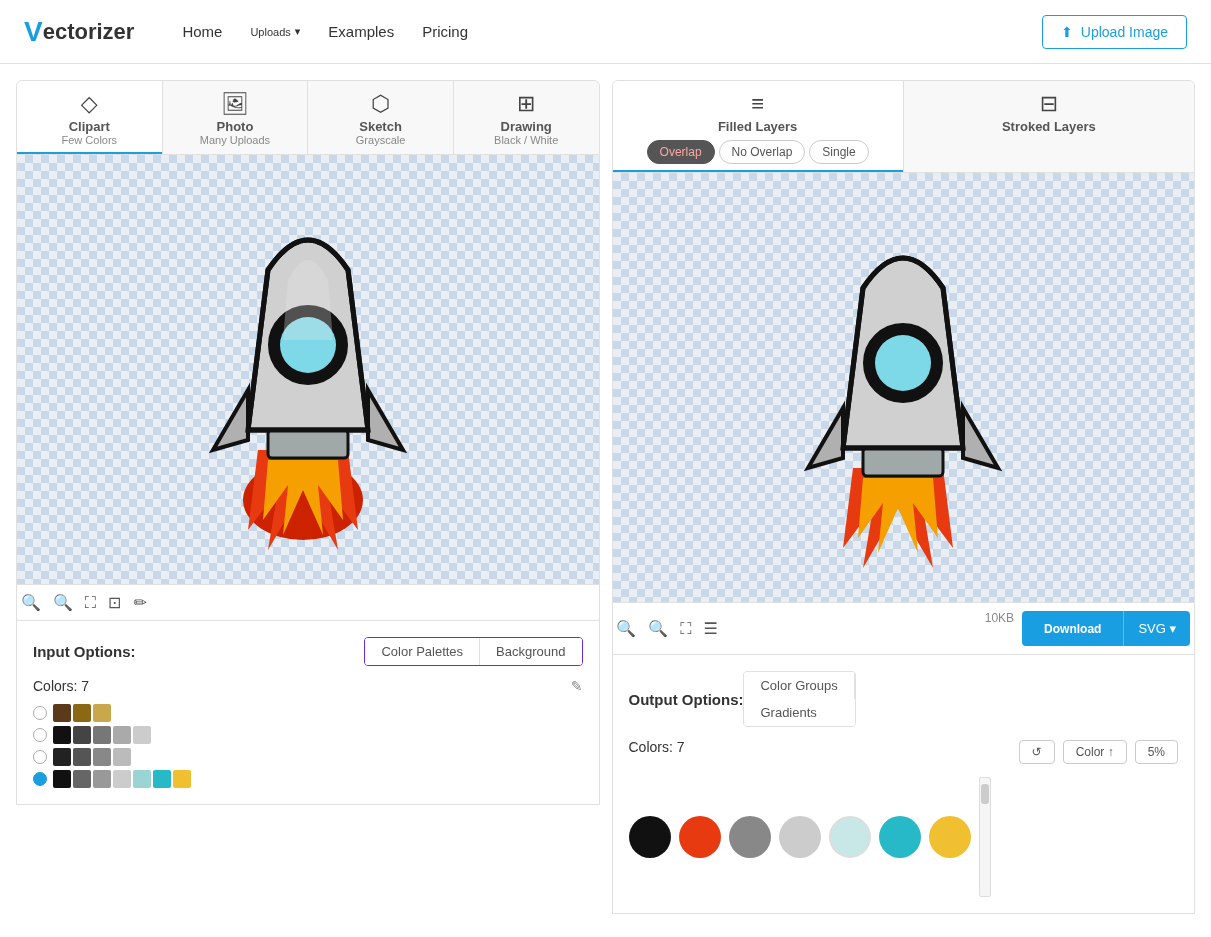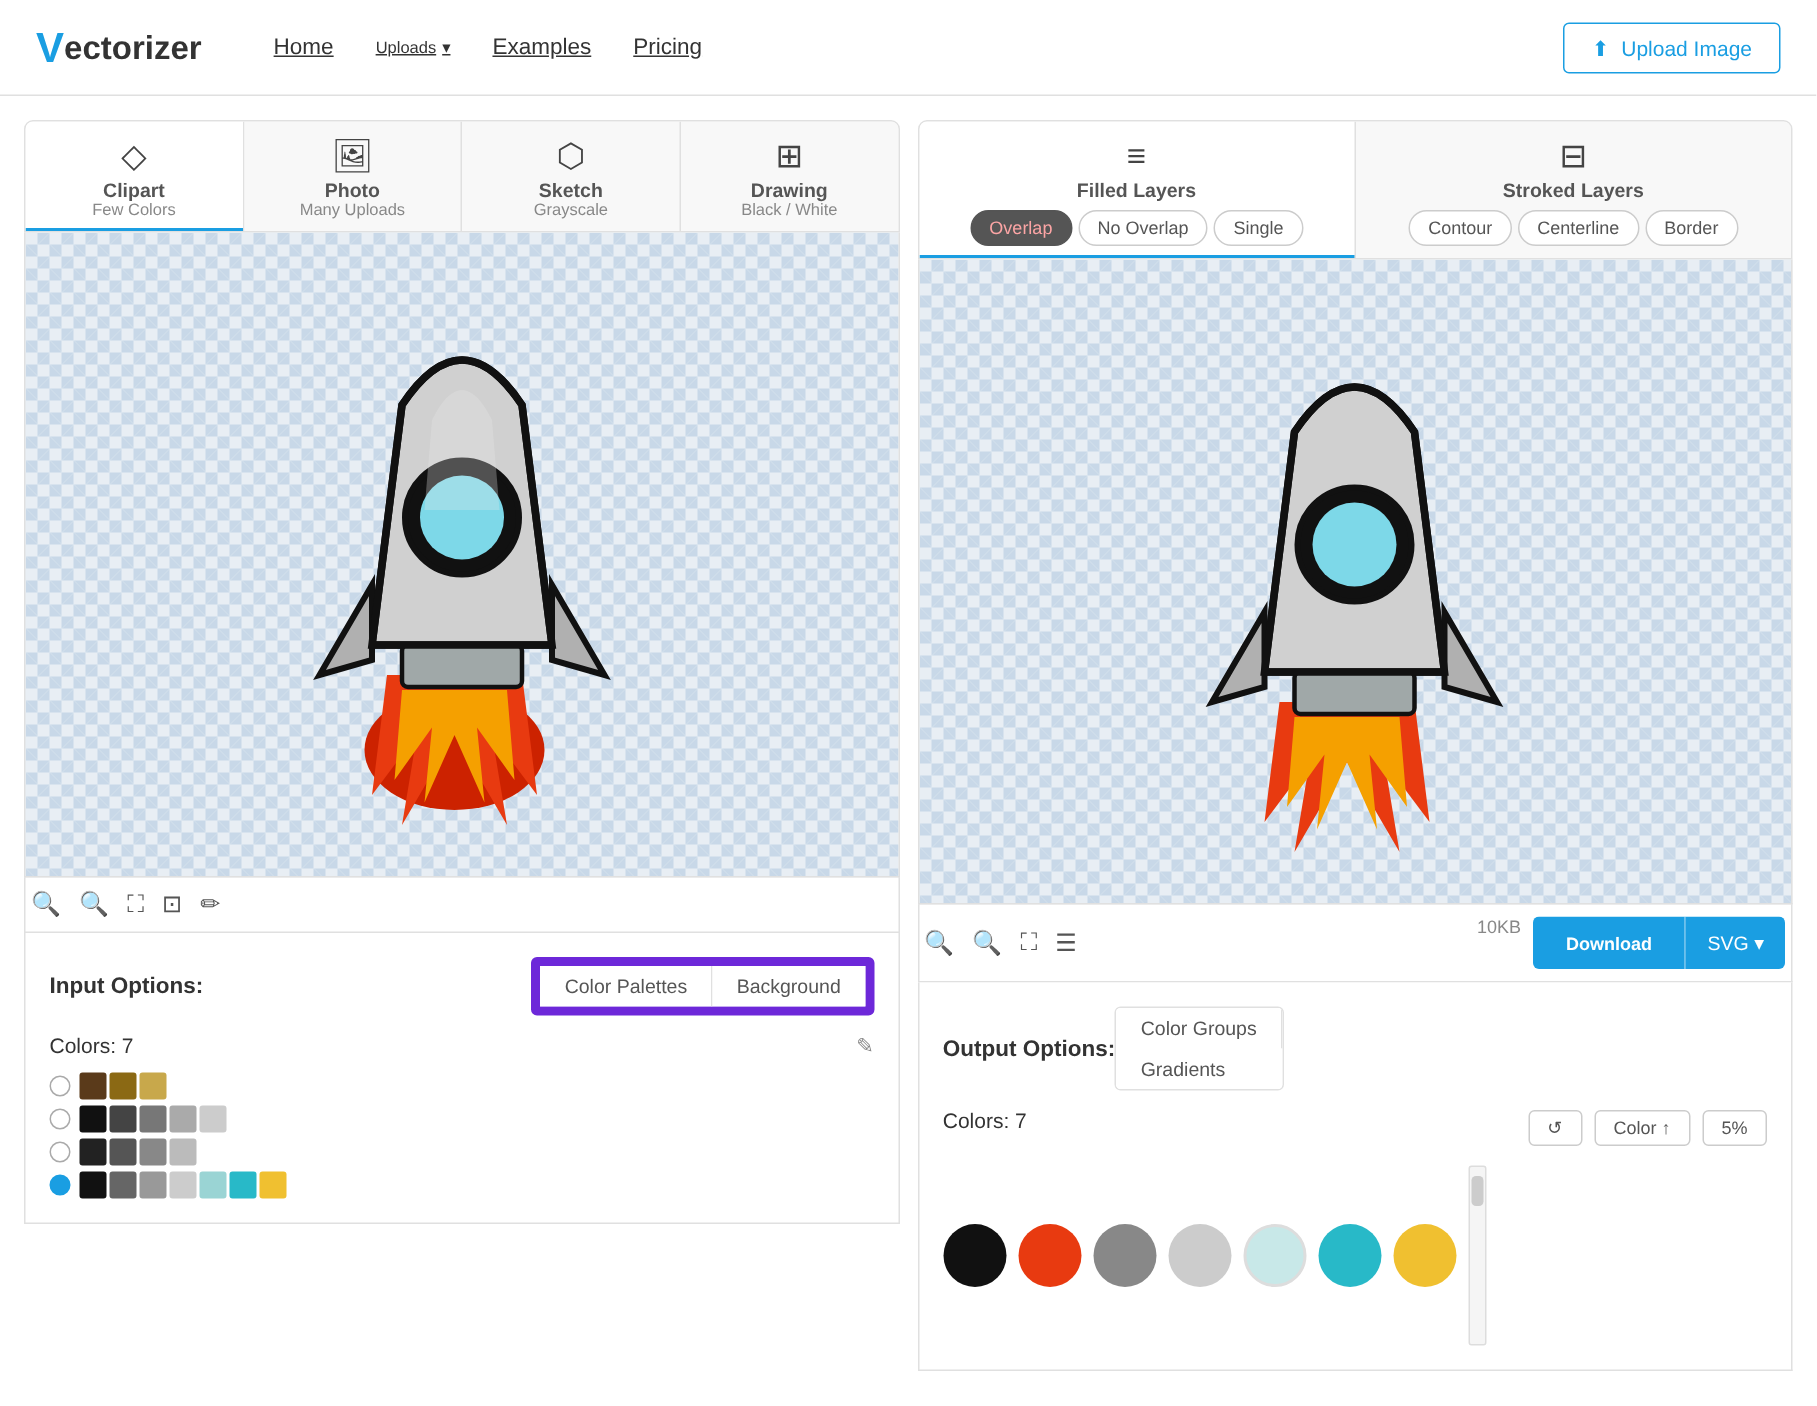--- a/index.html
+++ b/index.html
@@ -6,21 +6,21 @@
     body { font-family: -apple-system, BlinkMacSystemFont, 'Segoe UI', sans-serif; background: #fff; color: #333; }
 
     
     .navbar {
       display: flex; align-items: center; padding: 0 24px; height: 64px;
       border-bottom: 1px solid #e0e0e0;
     }
     .logo { display: flex; align-items: center; margin-right: 48px; }
     .logo-v { color: #1a9ee2; font-size: 28px; font-weight: 700; }
     .logo-rest { font-size: 22px; font-weight: 600; color: #333; }
-    .nav-links { display: flex; align-items: center; gap: 28px; flex: 1; text-decoration: underline; }
+    .nav-links { display: flex; align-items: center; gap: 28px; flex: 1; }
     .nav-link { text-decoration: none; color: #333; font-size: 15px; }
     .nav-dropdown { display: flex; align-items: flex-end; gap: 4px; cursor: pointer; font-size: 11px; }
     .upload-btn {
       display: flex; align-items: center; gap: 8px;
       border: 1.5px solid #1a9ee2; color: #1a9ee2;
       padding: 8px 18px; border-radius: 4px; cursor: pointer;
       font-size: 14px; background: #fff;
     }
 
     
@@ -98,21 +98,21 @@
     .toolbar-right { margin-left: auto; display: flex; gap: 8px; }
     .file-size { font-size: 12px; color: #888; }
 
     
     .options-area {
       border: 1px solid #e0e0e0; border-top: none; background: #fff;
       padding: 16px;
     }
     .options-header { display: flex; align-items: center; justify-content: space-between; margin-bottom: 12px; }
     .options-title { font-size: 15px; font-weight: 600; }
-    .options-tabs { display: flex; border: 6px solid #6d28d9; border-radius: 4px; overflow: hidden; }
+    .options-tabs { display: flex; border: 1px solid #6d28d9; border-radius: 4px; overflow: hidden; }
     .options-tab {
       padding: 6px 16px; font-size: 13px; cursor: pointer; background: #fff;
       border-right: 1px solid #e0e0e0; color: #555;
     }
     .options-tab:last-child { border-right: none; }
 
     
     .colors-label { font-size: 14px; font-weight: 500; margin-bottom: 10px; display: flex; align-items: center; justify-content: space-between; }
     .edit-icon { cursor: pointer; font-size: 14px; color: #888; }
     .color-palette { display: flex; flex-direction: column; gap: 4px; }
@@ -302,25 +302,20 @@
         <span class="tab-title">Filled Layers</span>
         <div class="sub-buttons">
           <button class="sub-btn active">Overlap</button>
           <button class="sub-btn">No Overlap</button>
           <button class="sub-btn">Single</button>
         </div>
       </div>
       <div class="output-tab">
         <span class="tab-icon">⊟</span>
         <span class="tab-title">Stroked Layers</span>
-        <div class="sub-buttons">
-          <button class="sub-btn">Contour</button>
-          <button class="sub-btn">Centerline</button>
-          <button class="sub-btn">Border</button>
-        </div>
       </div>
     </div>
 
     <div class="image-area">
       <div class="checker-bg"></div>
       <div class="rocket-container">
         <svg viewBox="0 0 320 360" class="rocket-svg">
 
           <polygon points="110,260 100,340 130,300 120,360 155,300 190,360 180,300 210,340 200,260" fill="#e83a10"></polygon>
           <polygon points="120,270 115,330 140,295 135,345 155,300 175,345 170,295 195,330 190,270" fill="#f5a000"></polygon>

